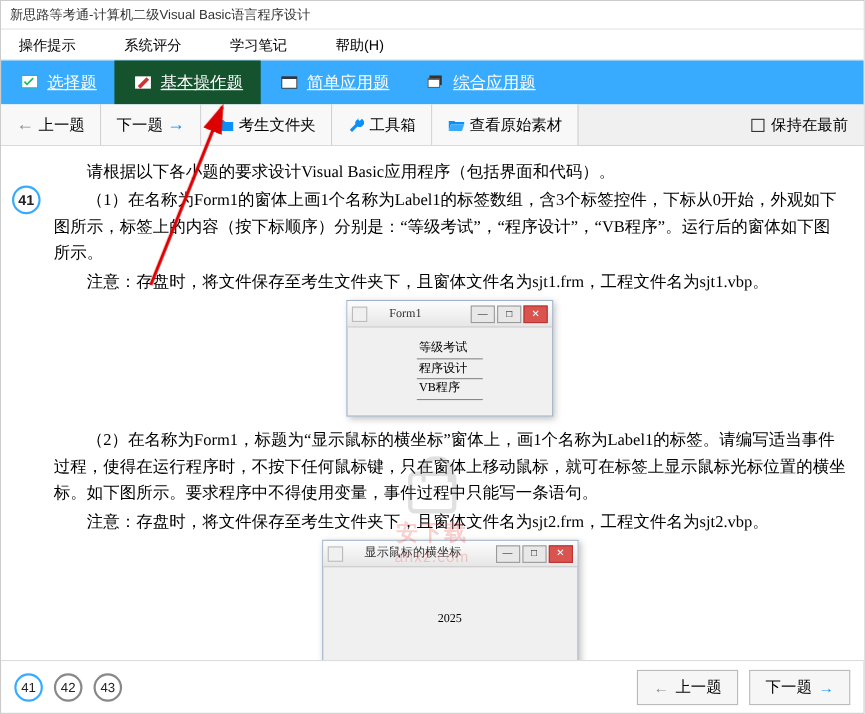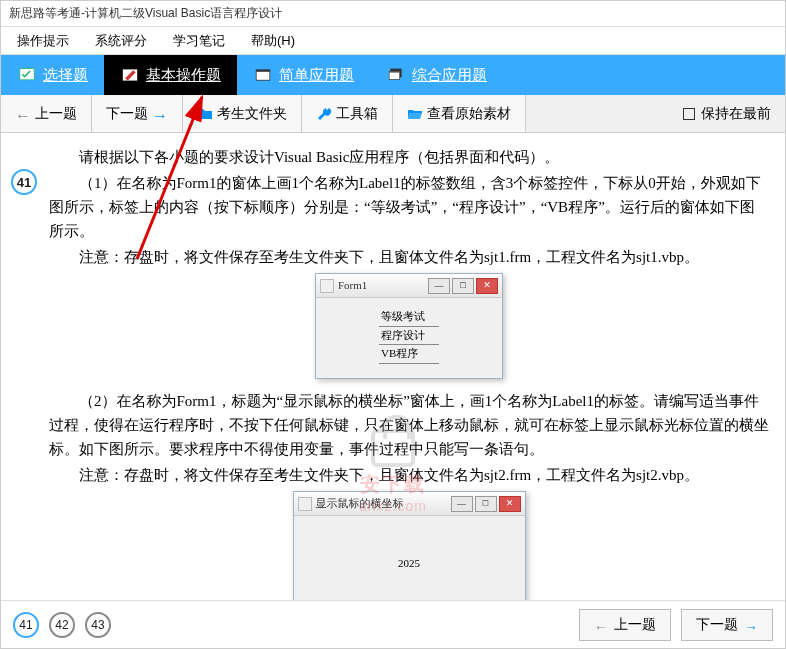--- a/index.html
+++ b/index.html
@@ -1,42 +1,42 @@
 <!DOCTYPE html>
 <html><head>
   <meta charset="utf-8">
   <style>
     * { margin: 0; padding: 0; box-sizing: border-box; }
     body { font-family: "Microsoft YaHei", SimSun, sans-serif; font-size: 13px; background: #fff; }
     .window { width: 786px; height: 649px; border: 1px solid #ccc; display: flex; flex-direction: column; position: relative; }
     .titlebar { height: 26px; background: #fff; border-bottom: 1px solid #ddd; padding: 4px 8px; font-size: 12px; color: #333; }
-    .menubar { height: 28px; background: #fff; border-bottom: 1px solid #ddd; display: flex; align-items: center; padding: 0 4px; gap: 2px; }
+    .menubar { height: 28px; background: #fff; border-bottom: 1px solid #ddd; display: flex; align-items: center; padding: 0 4px; gap: 20px; }
     .menu-item { padding: 4px 12px; font-size: 13px; cursor: pointer; }
     .tabbar { height: 40px; background: #39abff; display: flex; align-items: stretch; }
     .tab { display: flex; align-items: center; padding: 0 16px; color: #fff; font-size: 15px; cursor: pointer; gap: 6px; text-decoration: underline; }
-    .tab.active { background: #000000; }
+    .tab.active { background: #14532d; }
     .tab-icon { width: 20px; height: 18px; display: inline-flex; align-items: center; justify-content: center; }
     .tab-icon svg { width: 18px; height: 16px; }
     .toolbar { height: 38px; background: #f0f0f0; border-bottom: 1px solid #ccc; display: flex; align-items: stretch; }
     .tool-btn { display: flex; align-items: center; padding: 0 14px; border-right: 1px solid #ccc; font-size: 14px; cursor: pointer; gap: 4px; background: #f8f8f8; }
     .tool-btn .arrow { font-size: 16px; color: #8b8b8b; font-weight: bold; }
     .tool-btn .arrow-blue { color: #0b90f6; }
     .tool-spacer { flex: 1; }
     .checkbox-lbl { display: flex; align-items: center; padding: 0 14px; gap: 6px; font-size: 14px; }
     .checkbox-box { width: 12px; height: 12px; border: 1px solid #333; display: inline-block; }
     .content { flex: 1; overflow-y: auto; padding: 12px 16px 10px 12px; position: relative; background: #fff; }
     .qnum-badge { position: absolute; left: 10px; top: 36px; width: 26px; height: 26px; border: 2px solid #39abff; border-radius: 50%; display: flex; align-items: center; justify-content: center; font-size: 13px; color: #222; font-weight: bold; background: #fff; }
     .question-body { margin-left: 36px; font-size: 15px; line-height: 1.6; font-family: SimSun, serif; color: #000; }
     .question-body p { margin-bottom: 2px; }
     .indent { text-indent: 2em; }
     .sshot-wrap { display: flex; justify-content: center; margin: 4px 0 10px; }
     .vb-window { border: 1px solid #9fb3c7; box-shadow: 2px 2px 6px rgba(0,0,0,0.25); background: #f0f0f0; }
     .vb-window.w1 { width: 188px; }
     .vb-window.w2 { width: 233px; }
-    .vb-titlebar { height: 24px; background: linear-gradient(#fdfdfd,#e6e6e6); border-bottom: 1px solid #c9c9c9; display: flex; align-items: center; padding: 0 4px; gap: 4px; }
+    .vb-titlebar { height: 24px; background: linear-gradient(#fdfdfd,#e6e6e6); border-bottom: 1px solid #c9c9c9; display: flex; align-items: center; padding: 0 4px; gap: 20px; }
     .vb-icon { width: 14px; height: 14px; background: #f0f0f0; border: 1px solid #bbb; }
     .vb-title { font-size: 11px; color: #333; flex: 1; }
     .vb-btns { display: flex; gap: 2px; }
     .vb-btn { width: 22px; height: 16px; border: 1px solid #999; background: #e8e8e8; font-size: 9px; display: flex; align-items: center; justify-content: center; }
     .vb-btn.close { background: #d9534f; color: #fff; border-color: #b33; }
     .vb-body { padding: 10px; font-size: 11px; min-height: 80px; display: flex; flex-direction: column; align-items: center; gap: 0; }
     .vb-body.body2 { min-height: 95px; justify-content: center; }
     .vb-label { border-bottom: 1px solid #888; min-width: 60px; text-align: left; font-size: 11px; padding: 0 2px; }
     .watermark { position: absolute; left: 50%; top: 296px; transform: translateX(-50%); pointer-events: none; opacity: 0.25; text-align: center; color: #ef4444; }
     .watermark .lock { width: 44px; height: 38px; border: 4px solid #888; border-radius: 6px; margin: 0 auto 4px; position: relative; }

